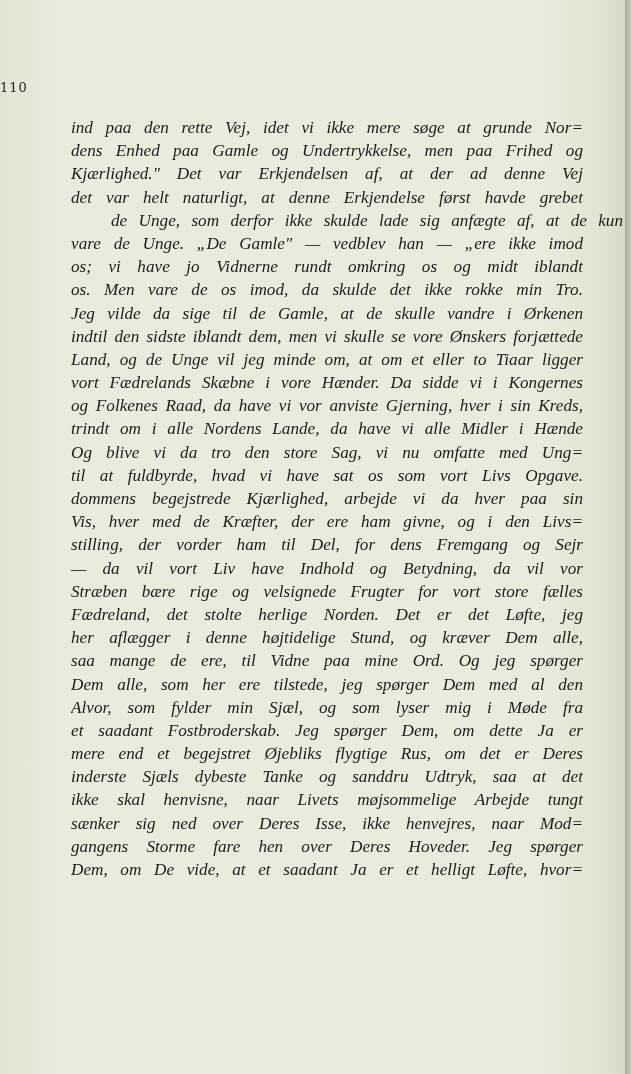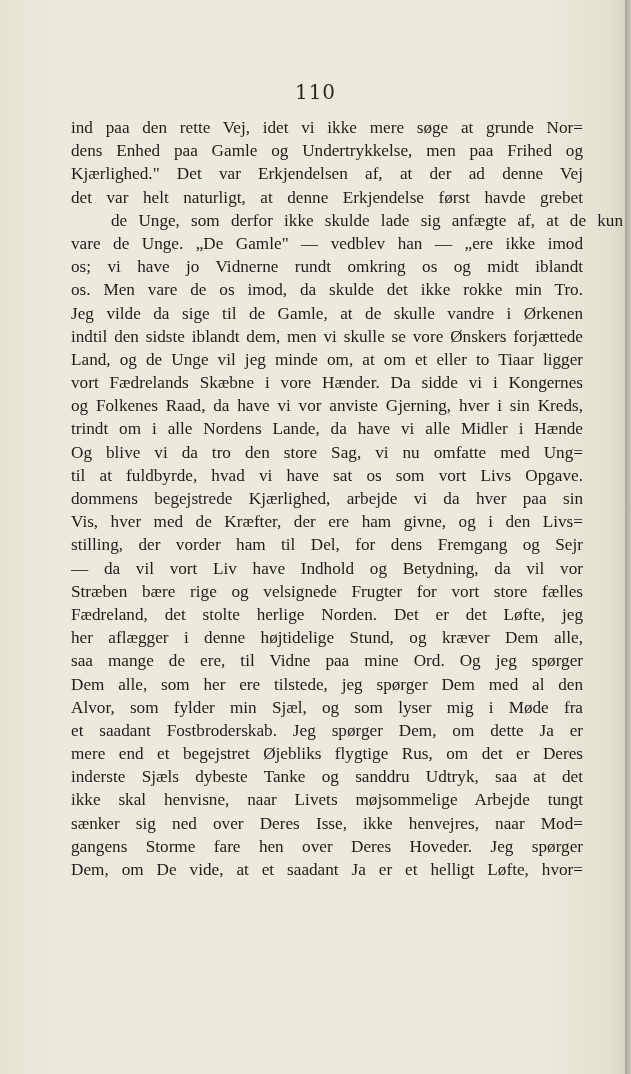--- a/index.html
+++ b/index.html
@@ -27,43 +27,44 @@
       top: 0;
       width: 6px;
       height: 1074px;
       background: linear-gradient(to right, #a9a89a, #c8c7b8);
     }
     .page-number {
       position: absolute;
       top: 80px;
       left: 0;
       width: 631px;
-      text-align: center;
+      text-align: left;
       font-family: "DejaVu Serif", serif;
-      font-size: 20px;
+      font-size: 13px;
       color: #2a2824;
       letter-spacing: 1px;
     }
     .text-block {
       position: absolute;
       top: 116px;
       left: 71px;
       width: 512px;
       font-family: "Liberation Serif", serif;
       font-size: 17.2px;
       line-height: 23.2px;
       color: #1f1d19;
     }
     .line {
       display: block;
       white-space: nowrap;
       text-align: justify;
       text-align-last: justify;
       height: 23.2px;
       overflow: hidden;
+      font-style: italic;
     }
   </style>
 </head>
 <body>
 
 <div class="page">
   <div class="page-edge"></div>
   <div class="page-number">110</div>
   <div class="text-block" id="text-block">
       <span class="line" style="display: block; width: 512px;">ind paa den rette Vej, idet vi ikke mere søge at grunde Nor=</span>

